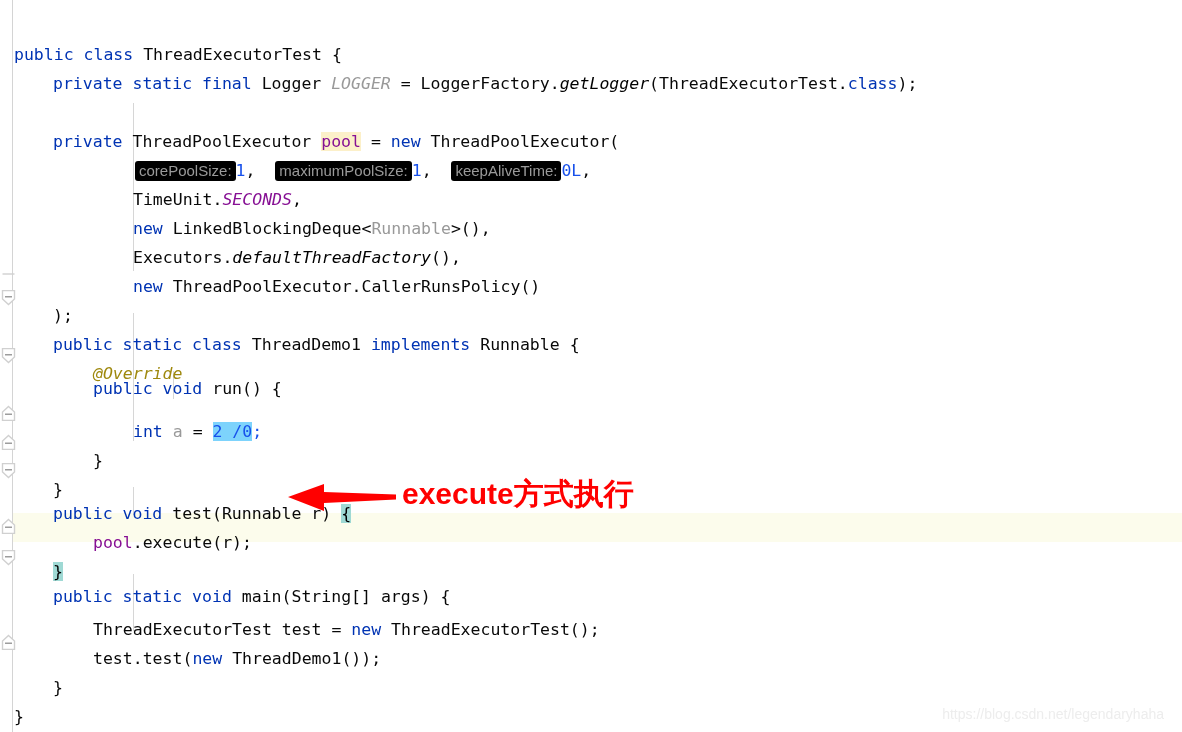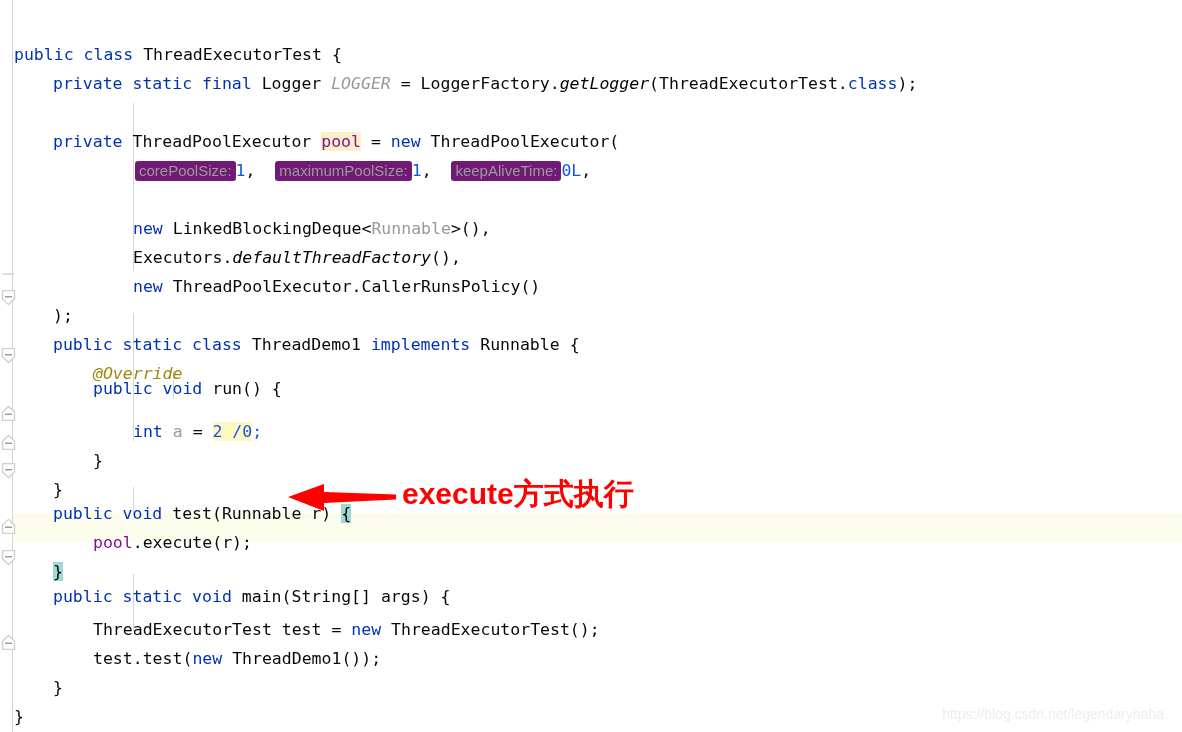--- a/index.html
+++ b/index.html
@@ -84,29 +84,29 @@
   .field { color: #871094; text-align: right; }
   .static-f { color: #871094; font-style: italic; }
   .method-it { color: #000000; font-style: italic; }
   .anno  { color: #9e880d; font-style: italic; }
   .gray  { color: #999999; }
   .grayi { color: #999999; font-style: italic; }
   .param { color: #080808; }
 
   
   .hl-ident { background: #fcf0c9; }
-  .hl-expr  { background: #fef9c3; }
+  .hl-expr  { background: #7dd3fc; }
   .hl-brace { background: #9fd9d4; }
 
   
   .hint {
     font-family: "Liberation Sans", "DejaVu Sans", sans-serif;
     font-size: 15px;
     color: #9a9a9a;
-    background: #701a75;
+    background: #000000;
     border-radius: 3px;
     padding: 1px 4px 2px 4px;
   }
 
   
   #annotation {
     position: absolute;
     left: 12px; top: 0;
     width: 1182px; height: 732px;
     pointer-events: none;
@@ -206,20 +206,21 @@
   <div id="code">
 
     <div class="ln" style="top:0px; left:14px;"><span class="kw">public</span> <span class="kw">class</span> <span class="plain">ThreadExecutorTest</span> <span class="plain">{</span></div>
 
     <div class="ln" style="top:29px; left:53px;"><span class="kw">private</span> <span class="kw">static</span> <span class="kw">final</span> <span class="plain">Logger</span> <span class="grayi">LOGGER</span> <span class="plain">=</span> <span class="plain">LoggerFactory</span><span class="plain">.</span><span class="method-it">getLogger</span><span class="plain">(</span><span class="plain">ThreadExecutorTest</span><span class="plain">.</span><span class="kw">class</span><span class="plain">);</span></div>
 
     <div class="ln" style="top:87px; left:53px;"><span class="kw">private</span> <span class="plain">ThreadPoolExecutor</span> <span class="field hl-ident">pool</span> <span class="plain">=</span> <span class="kw">new</span> <span class="plain">ThreadPoolExecutor(</span></div>
 
     <div class="ln" style="top:116px; left:135px;"><span class="hint">corePoolSize:</span><span class="num">1</span><span class="plain">,</span>&nbsp; <span class="hint">maximumPoolSize:</span><span class="num">1</span><span class="plain">,</span>&nbsp; <span class="hint">keepAliveTime:</span><span class="num">0L</span><span class="plain">,</span></div>
 
+    <div class="ln" style="top:145px; left:133px;"><span class="plain">TimeUnit</span><span class="plain">.</span><span class="static-f">SECONDS</span><span class="plain">,</span></div>
 
     <div class="ln" style="top:174px; left:133px;"><span class="kw">new</span> <span class="plain">LinkedBlockingDeque</span><span class="plain">&lt;</span><span class="gray">Runnable</span><span class="plain">&gt;(),</span></div>
 
     <div class="ln" style="top:203px; left:133px;"><span class="plain">Executors</span><span class="plain">.</span><span class="method-it">defaultThreadFactory</span><span class="plain">(),</span></div>
 
     <div class="ln" style="top:232px; left:133px;"><span class="kw">new</span> <span class="plain">ThreadPoolExecutor.CallerRunsPolicy()</span></div>
 
     <div class="ln" style="top:261px; left:53px;"><span class="plain">);</span></div>
 
     <div class="ln" style="top:290px; left:53px;"><span class="kw">public</span> <span class="kw">static</span> <span class="kw">class</span> <span class="plain">ThreadDemo1</span> <span class="kw">implements</span> <span class="plain">Runnable</span> <span class="plain">{</span></div>

